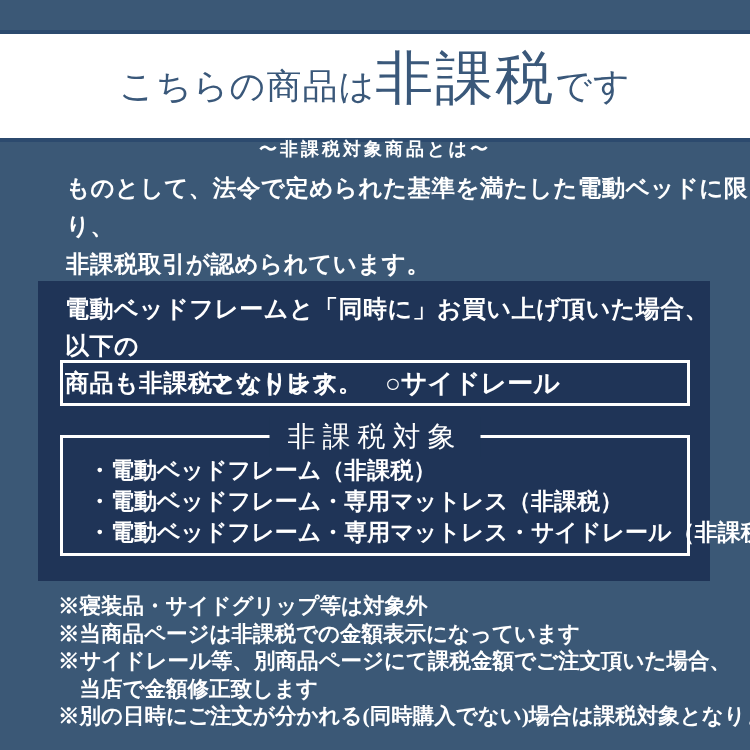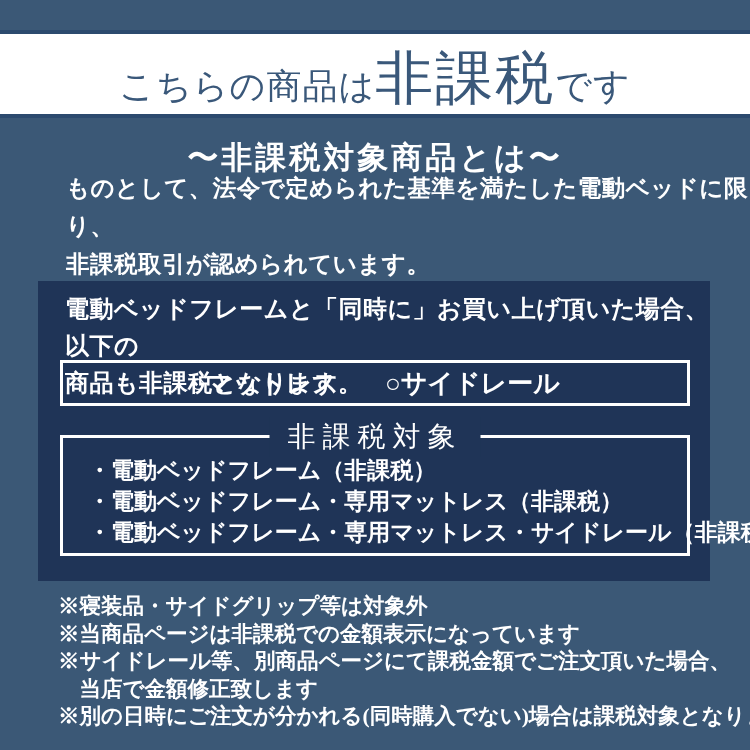--- a/index.html
+++ b/index.html
@@ -12,21 +12,21 @@
     font-family: "Liberation Serif", "DejaVu Serif", serif;
     color: #ffffff;
   }
 
   
   .title-band {
     position: absolute;
     top: 30px;
     left: 0;
     width: 100%;
-    height: 88px;
+    height: 112px;
     box-sizing: border-box;
     background: #ffffff;
     border-top: 4px solid #2c4a6e;
     border-bottom: 4px solid #2c4a6e;
     display: flex;
     align-items: baseline;
     justify-content: center;
     color: #3a587a;
   }
   .title-band .t-normal { font-size: 35px; letter-spacing: 1px; }
@@ -34,21 +34,21 @@
   .title-band .t-mid    { font-size: 36px; letter-spacing: 1px; font-family: Liberation Mono, monospace; }
   .title-band span { line-height: 90px; }
 
   
   .subtitle {
     position: absolute;
     top: 137px;
     left: 0;
     width: 100%;
     text-align: center;
-    font-size: 31px;
+    font-size: 18px;
     font-weight: bold;
     letter-spacing: 3px;
   }
 
   
   .description {
     position: absolute;
     left: 66px;
     top: 169px;
     font-size: 23.5px;

